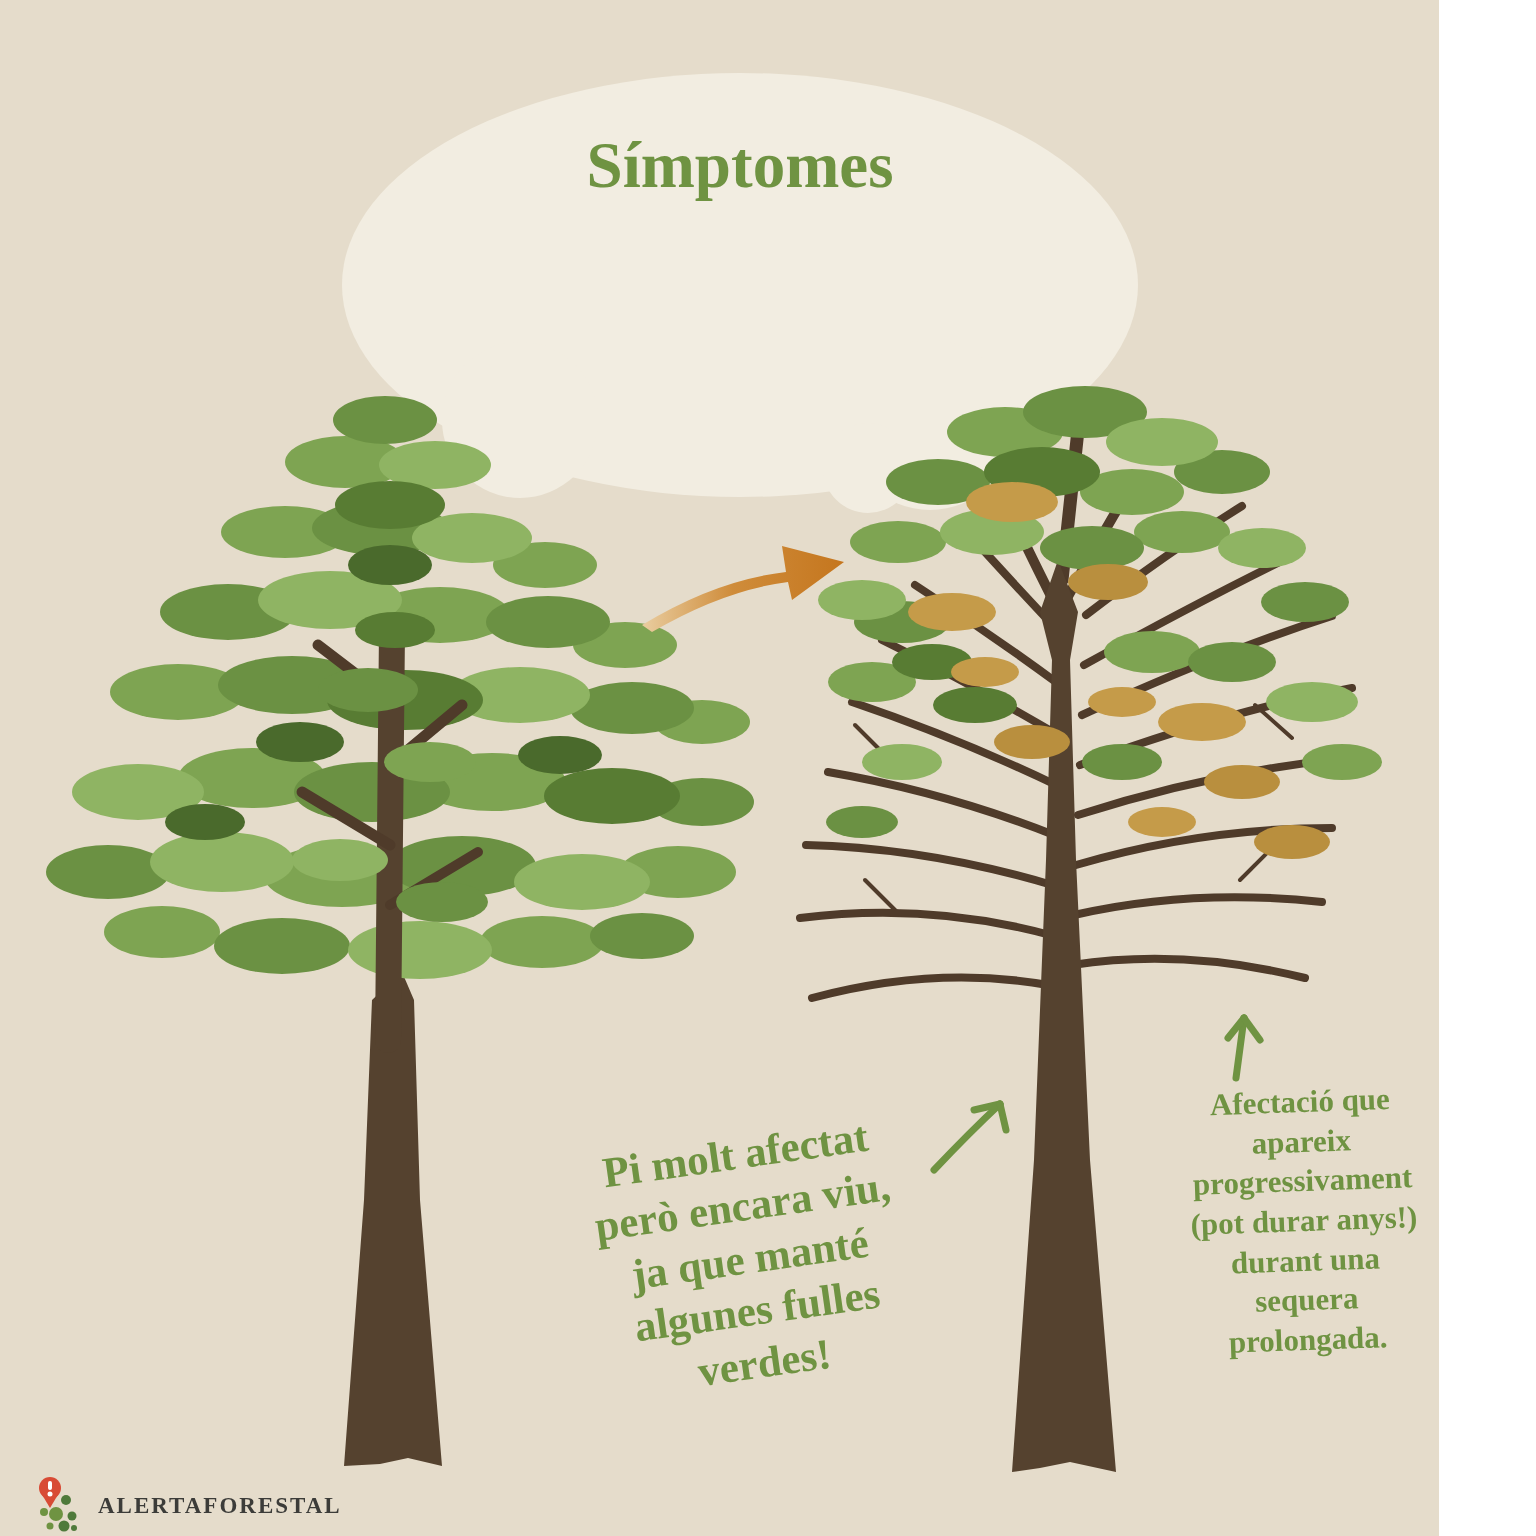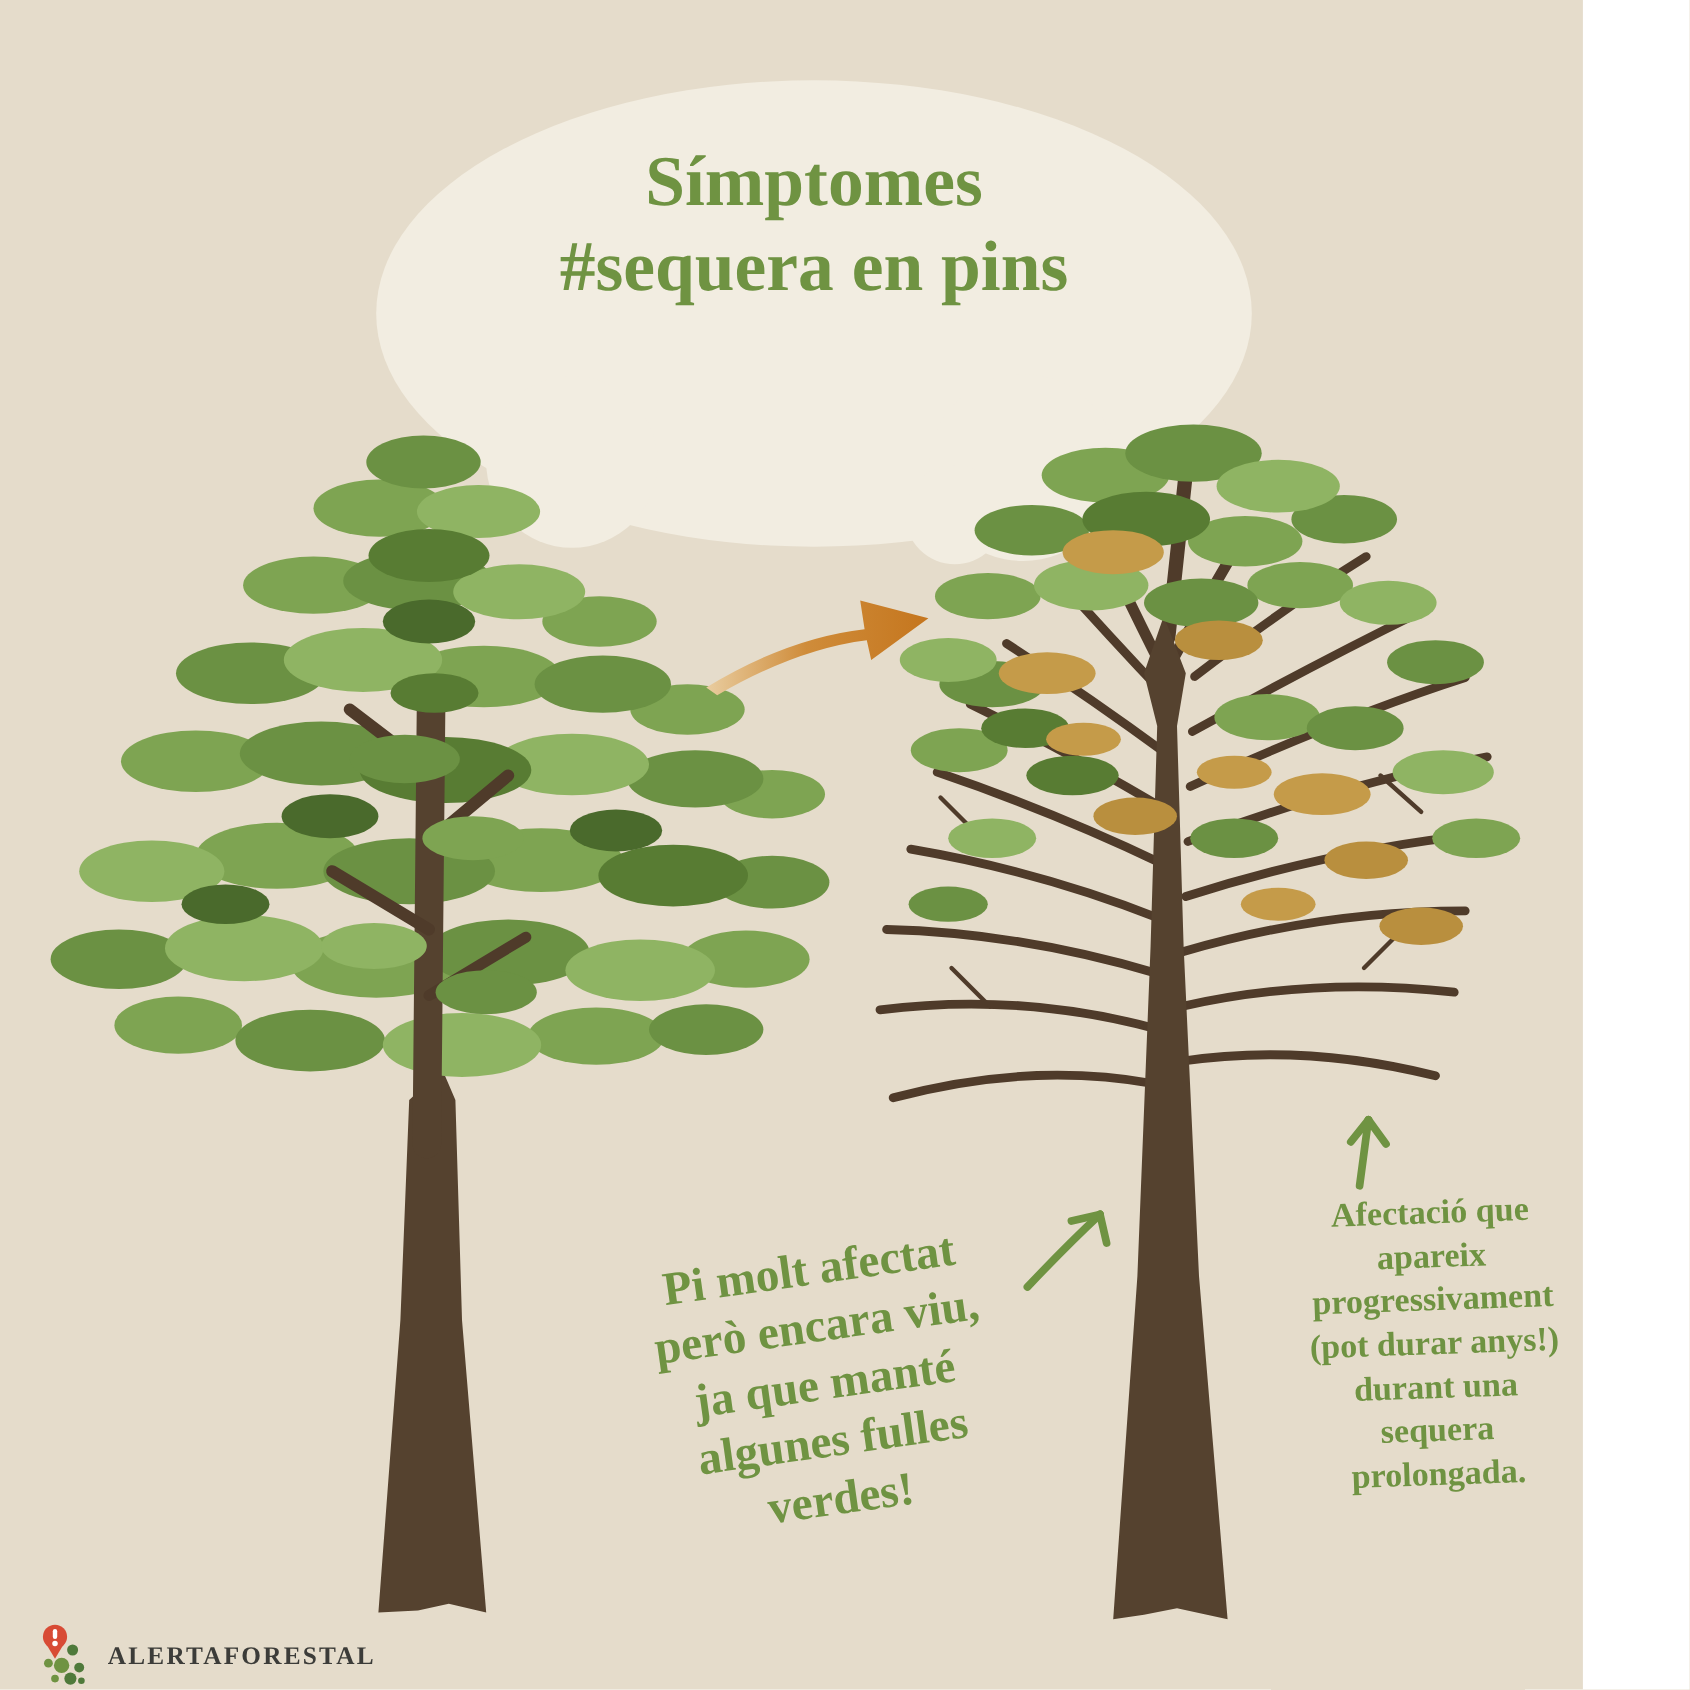--- a/index.html
+++ b/index.html
@@ -230,21 +230,20 @@
     </g>
     <g class="note-arrow">
       <path d="M1236,1078 L1244,1018"></path>
       <path d="M1244,1018 L1228,1038"></path>
       <path d="M1244,1018 L1260,1040"></path>
     </g>
   </svg>
 
   <div class="title">
     <div>Símptomes</div>
-    <div>#sequera en pins</div>
   </div>
 
   <div class="note note-left">
     <div>Pi molt afectat</div>
     <div>però encara viu,</div>
     <div>ja que manté</div>
     <div>algunes fulles</div>
     <div>verdes!</div>
   </div>
 

